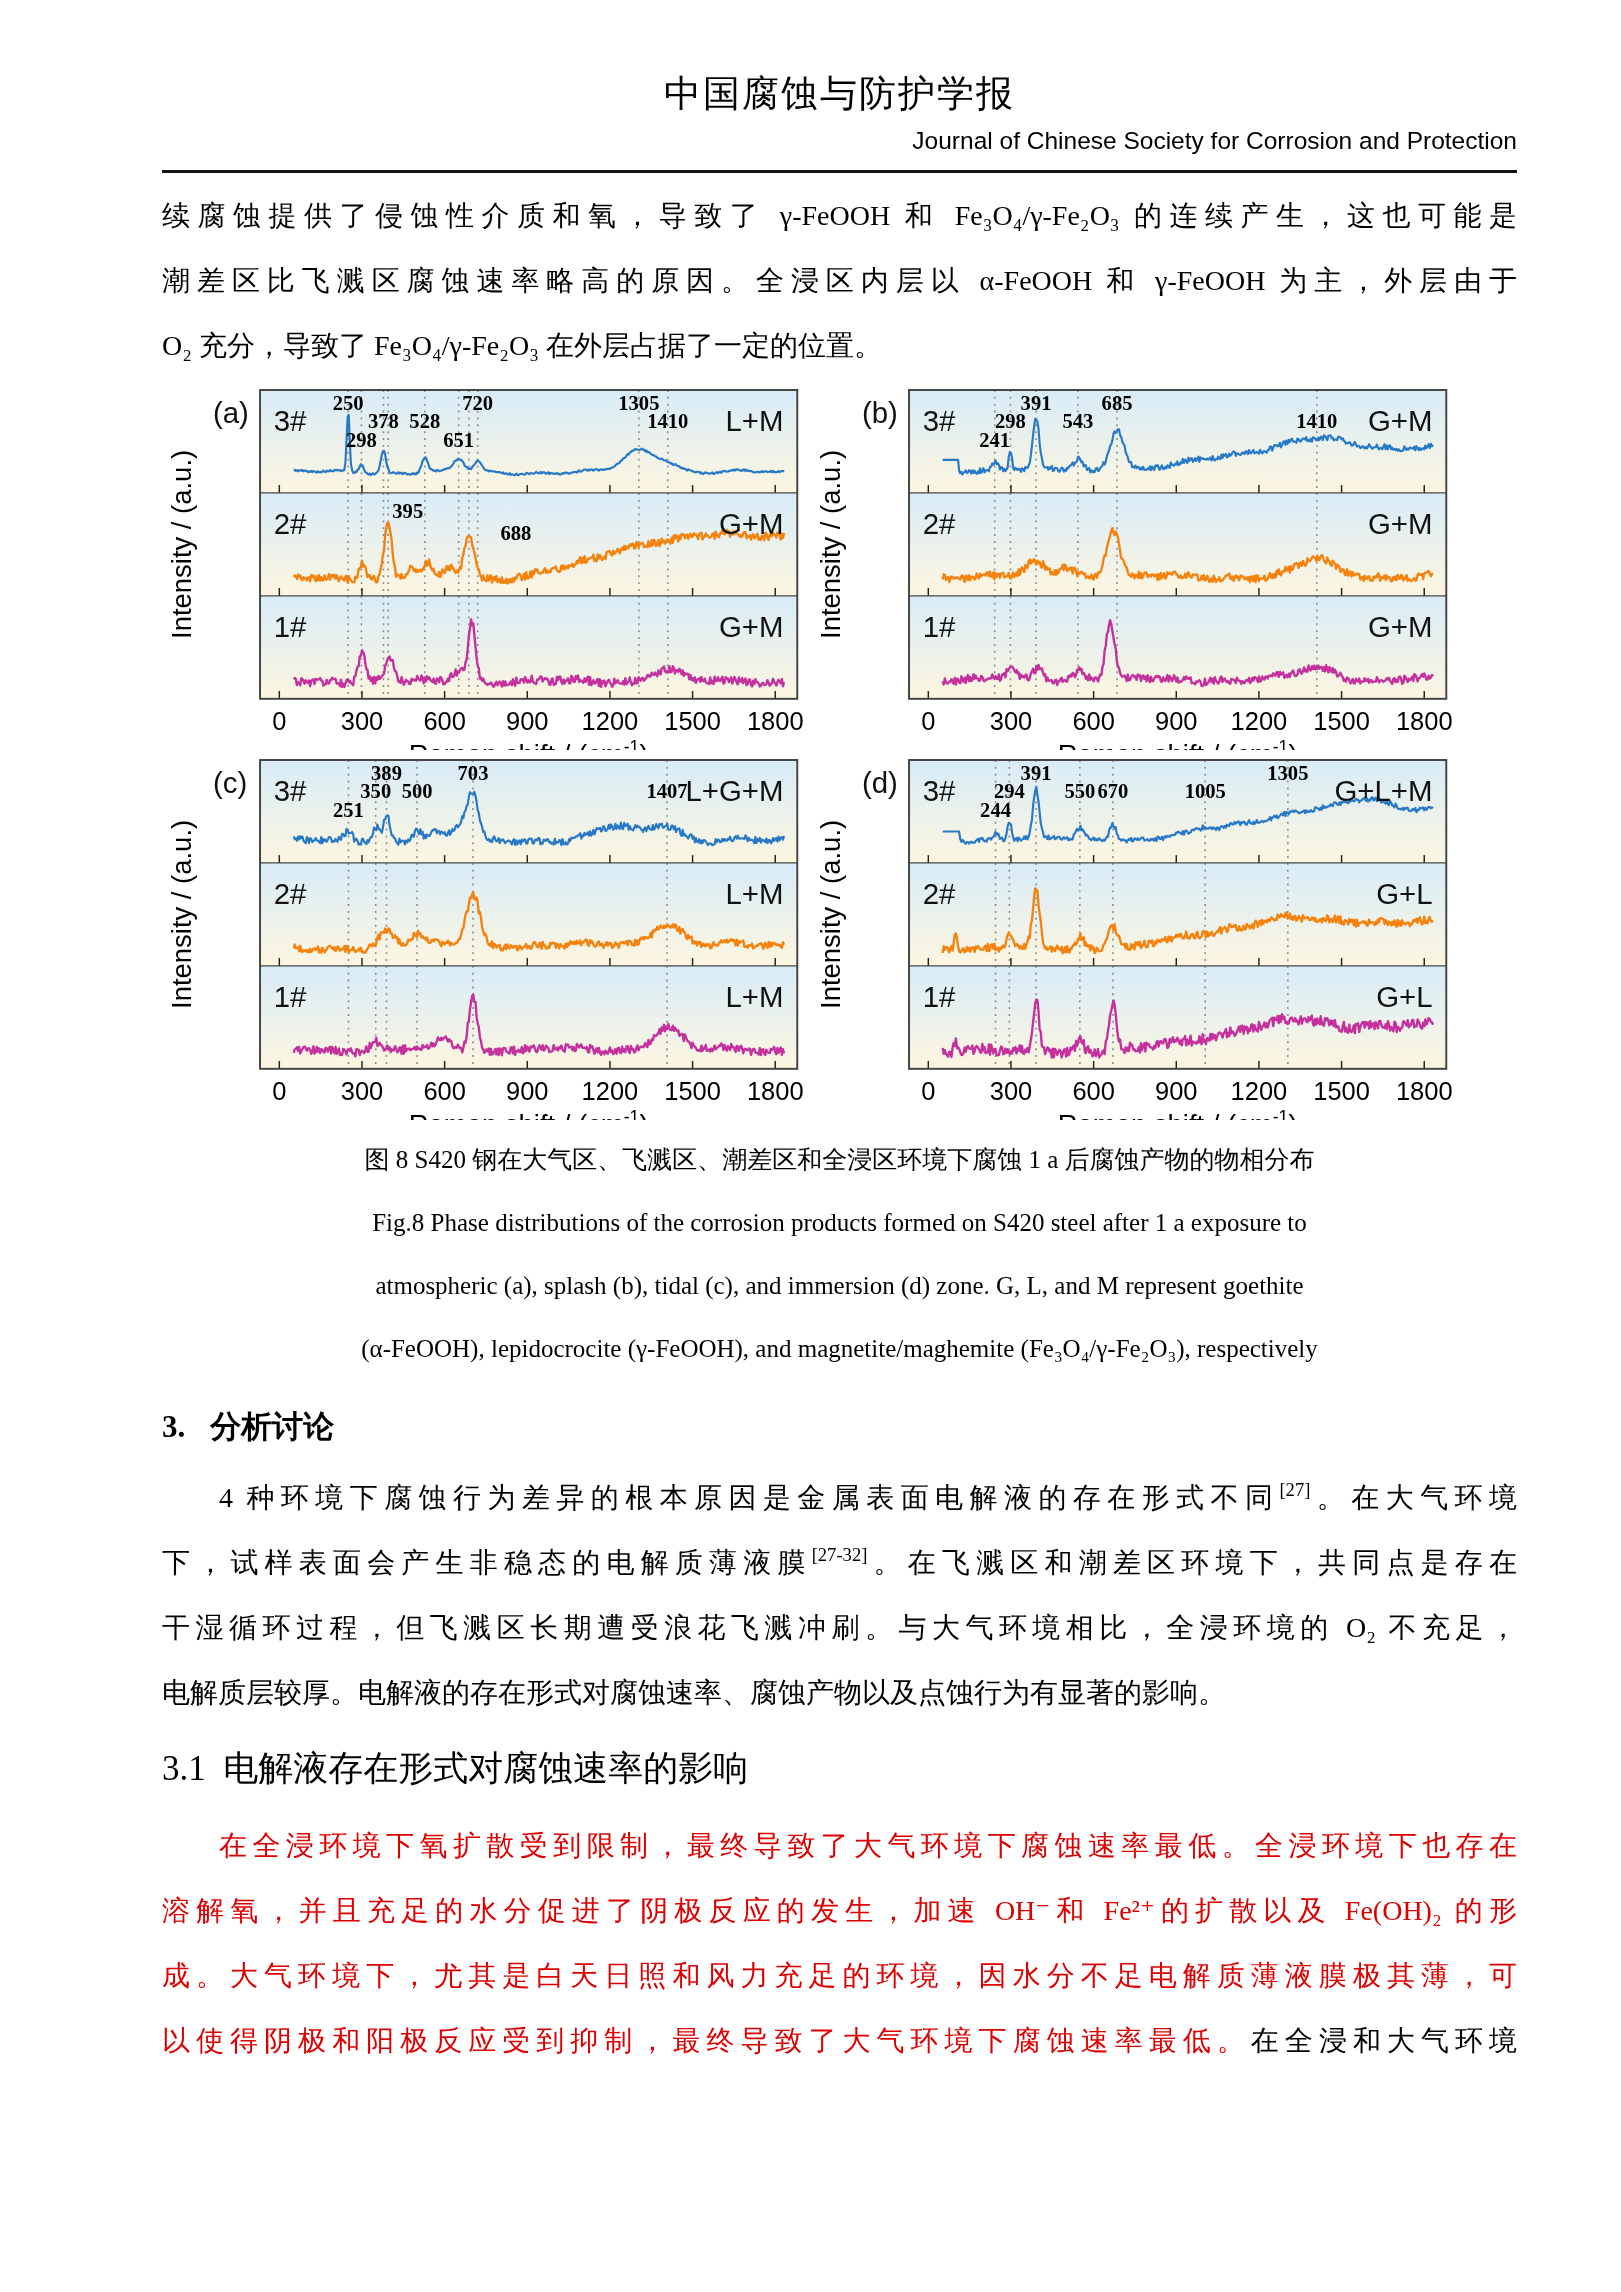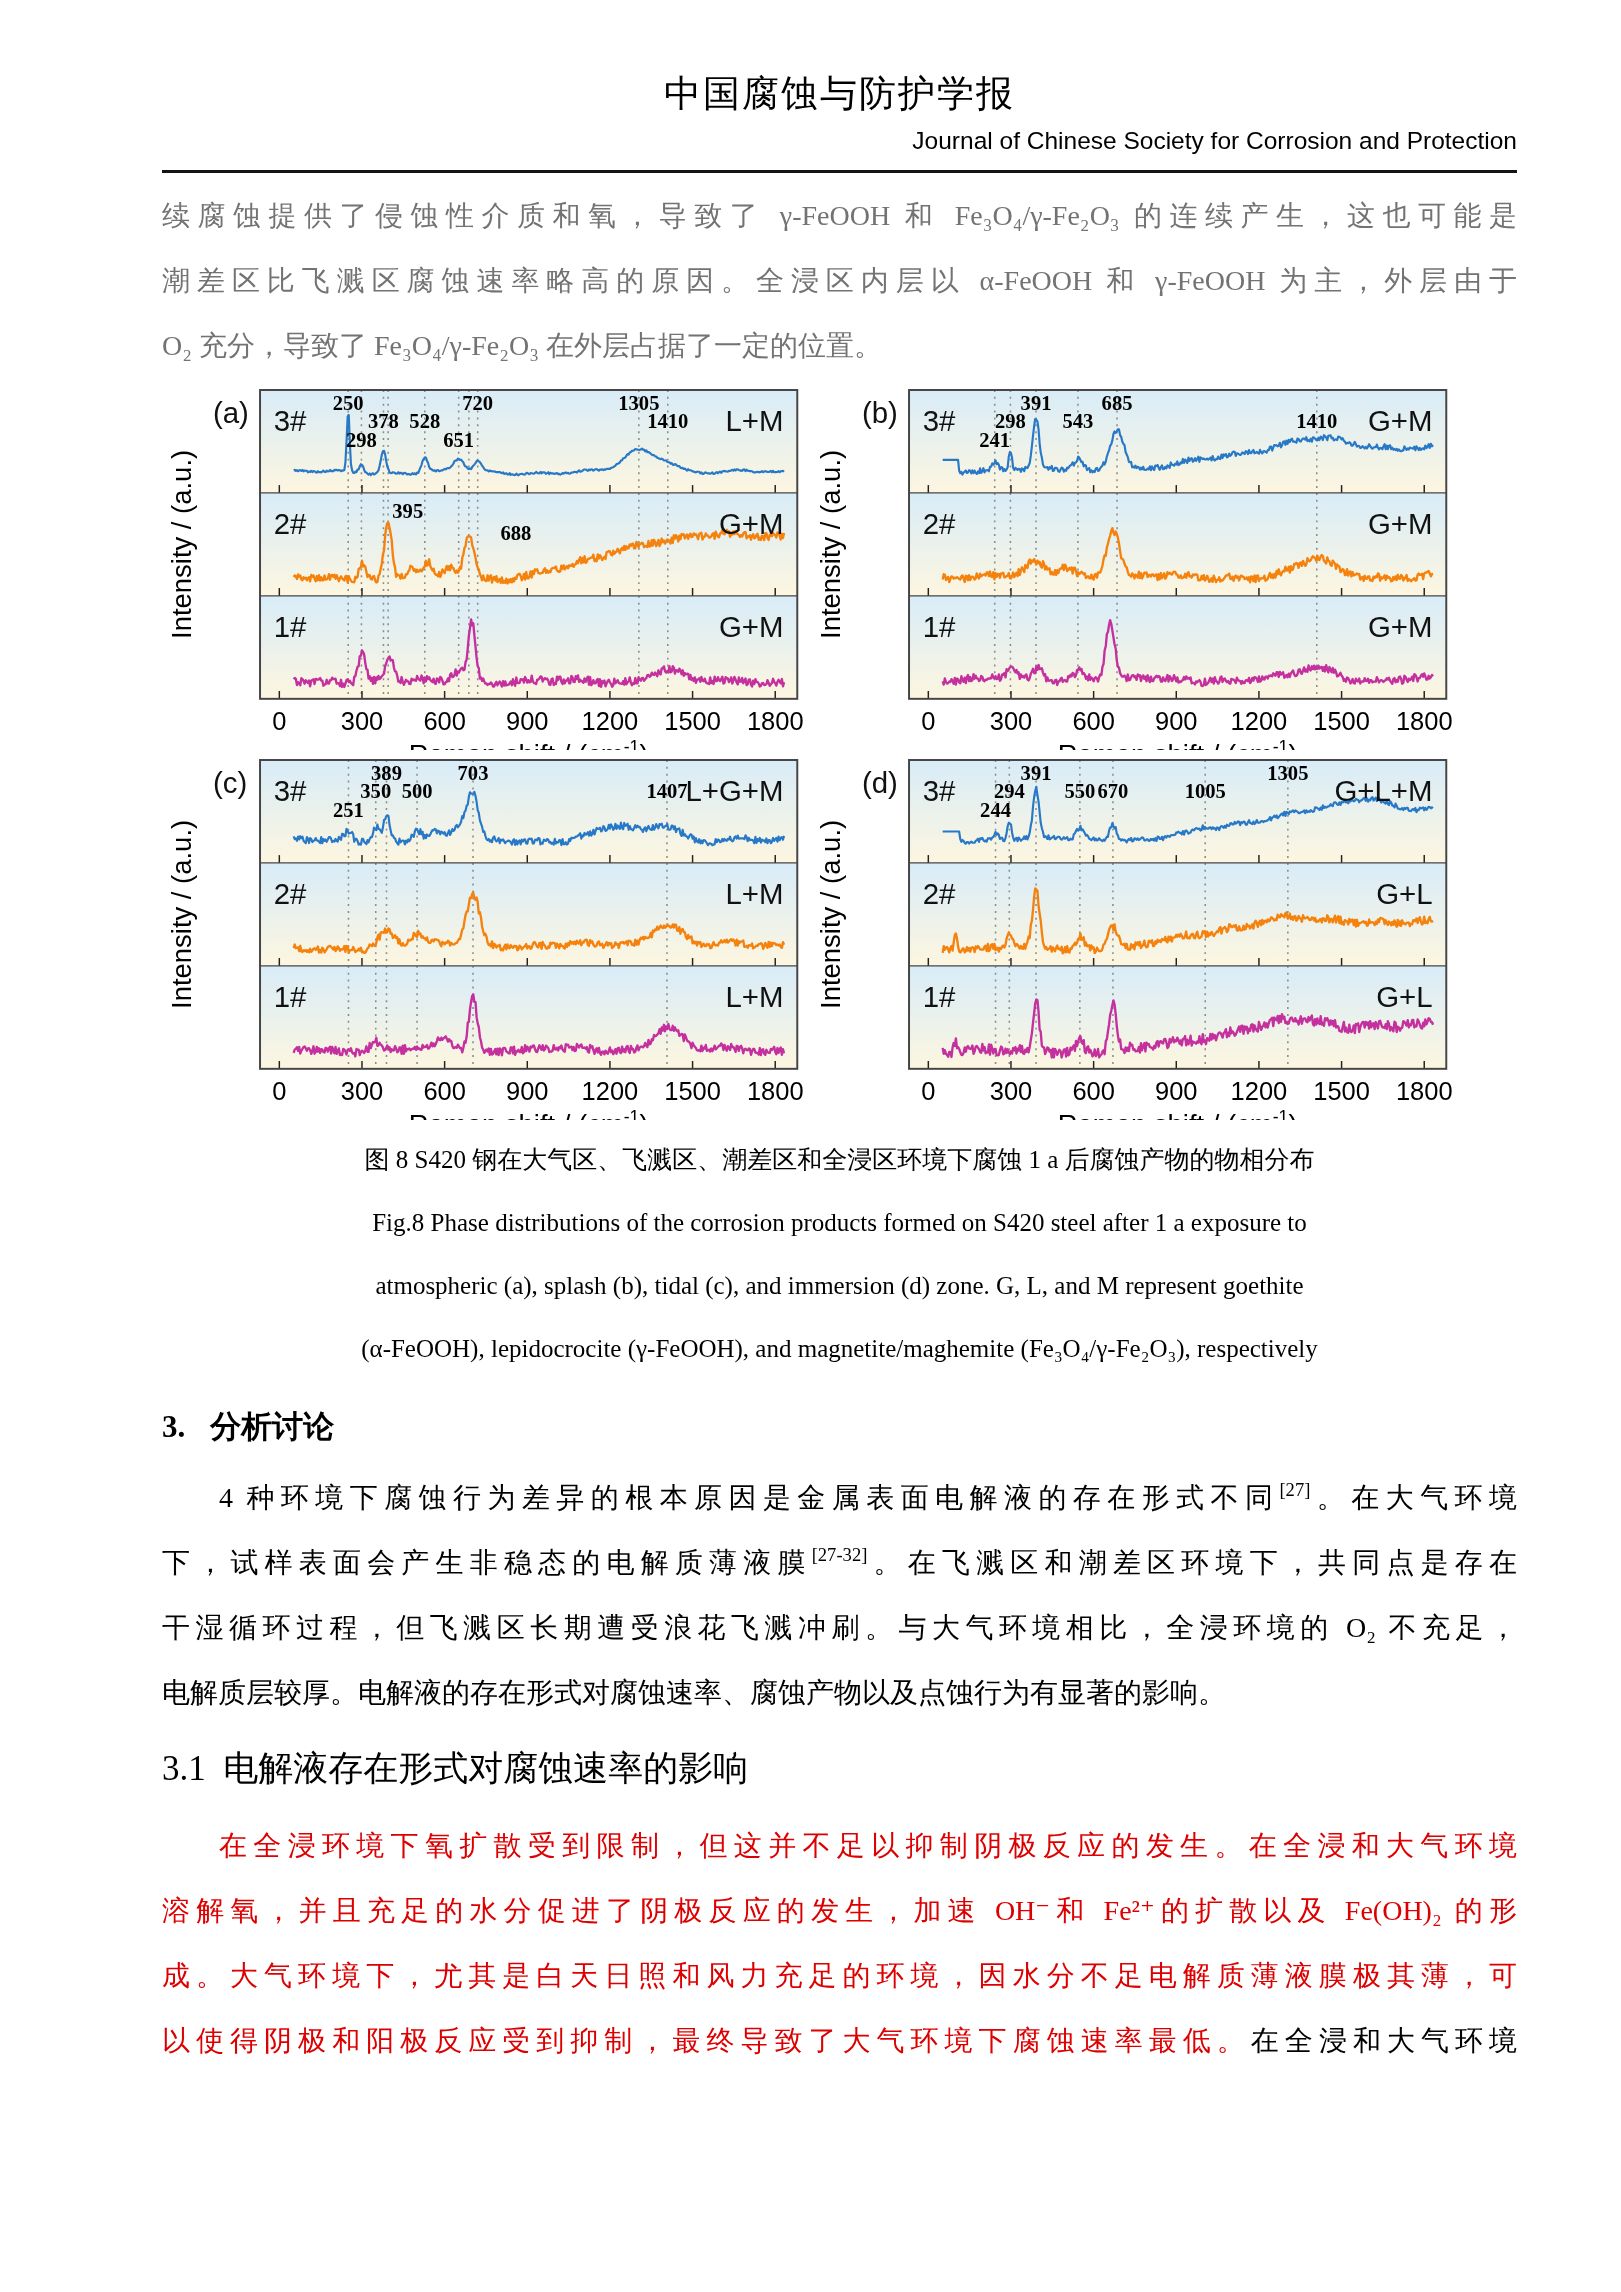--- a/index.html
+++ b/index.html
@@ -31,21 +31,21 @@
 <body>
 
 <div class="page">
   <div class="content">
     <div>
       <div class="j-cn">中国腐蚀与防护学报</div>
       <div class="j-en">Journal of Chinese Society for Corrosion and Protection</div>
       <div class="rule"></div>
     </div>
 
-    <div id="p1" class="para" style="color: #737373;">
+    <div id="p1" class="para" style="color: #000000;">
         <div class="bline j"><span>续腐蚀提供了侵蚀性介质和氧，导致了 γ-FeOOH 和 Fe₃O₄/γ-Fe₂O₃ 的连续产生，这也可能是</span></div>
         <div class="bline j"><span>潮差区比飞溅区腐蚀速率略高的原因。全浸区内层以 α-FeOOH 和 γ-FeOOH 为主，外层由于</span></div>
         <div class="bline"><span>O₂ 充分，导致了 Fe₃O₄/γ-Fe₂O₃ 在外层占据了一定的位置。</span></div>
       </div>
 
     <div id="figure" class="fig">
         <div class="panel"><svg width="649" height="370" viewBox="0 0 662 377">
             <defs>
               <linearGradient id="bga" x1="0" y1="0" x2="0" y2="1">
                 <stop offset="0%" stop-color="#d8ecf8"></stop>
@@ -337,20 +337,20 @@
         <div class="bline j"><span>下，试样表面会产生非稳态的电解质薄液膜</span><span class="sup">[27-32]</span><span>。在飞溅区和潮差区环境下，共同点是存在</span></div>
         <div class="bline j"><span>干湿循环过程，但飞溅区长期遭受浪花飞溅冲刷。与大气环境相比，全浸环境的 O₂ 不充足，</span></div>
         <div class="bline"><span>电解质层较厚。电解液的存在形式对腐蚀速率、腐蚀产物以及点蚀行为有显著的影响。</span></div>
       </div>
 
     <div class="h31">
       <span>3.1</span><span class="ht">电解液存在形式对腐蚀速率的影响</span>
     </div>
 
     <div id="p3" class="para" style="color: rgb(221, 0, 0);">
-        <div class="bline j ind"><span>在全浸环境下氧扩散受到限制，但这并不足以抑制阴极反应的发生。在全浸和大气环境</span></div>
+        <div class="bline j ind"><span>在全浸环境下氧扩散受到限制，最终导致了大气环境下腐蚀速率最低。全浸环境下也存在</span></div>
         <div class="bline j"><span>溶解氧，并且充足的水分促进了阴极反应的发生，加速 OH⁻和 Fe²⁺的扩散以及 Fe(OH)₂ 的形</span></div>
         <div class="bline j"><span>成。大气环境下，尤其是白天日照和风力充足的环境，因水分不足电解质薄液膜极其薄，可</span></div>
         <div class="bline j"><span>以使得阴极和阳极反应受到抑制，最终导致了大气环境下腐蚀速率最低。</span><span style="color: rgb(0, 0, 0);">在全浸和大气环境</span></div>
       </div>
   </div>
 </div>
 
 
 </body></html>

